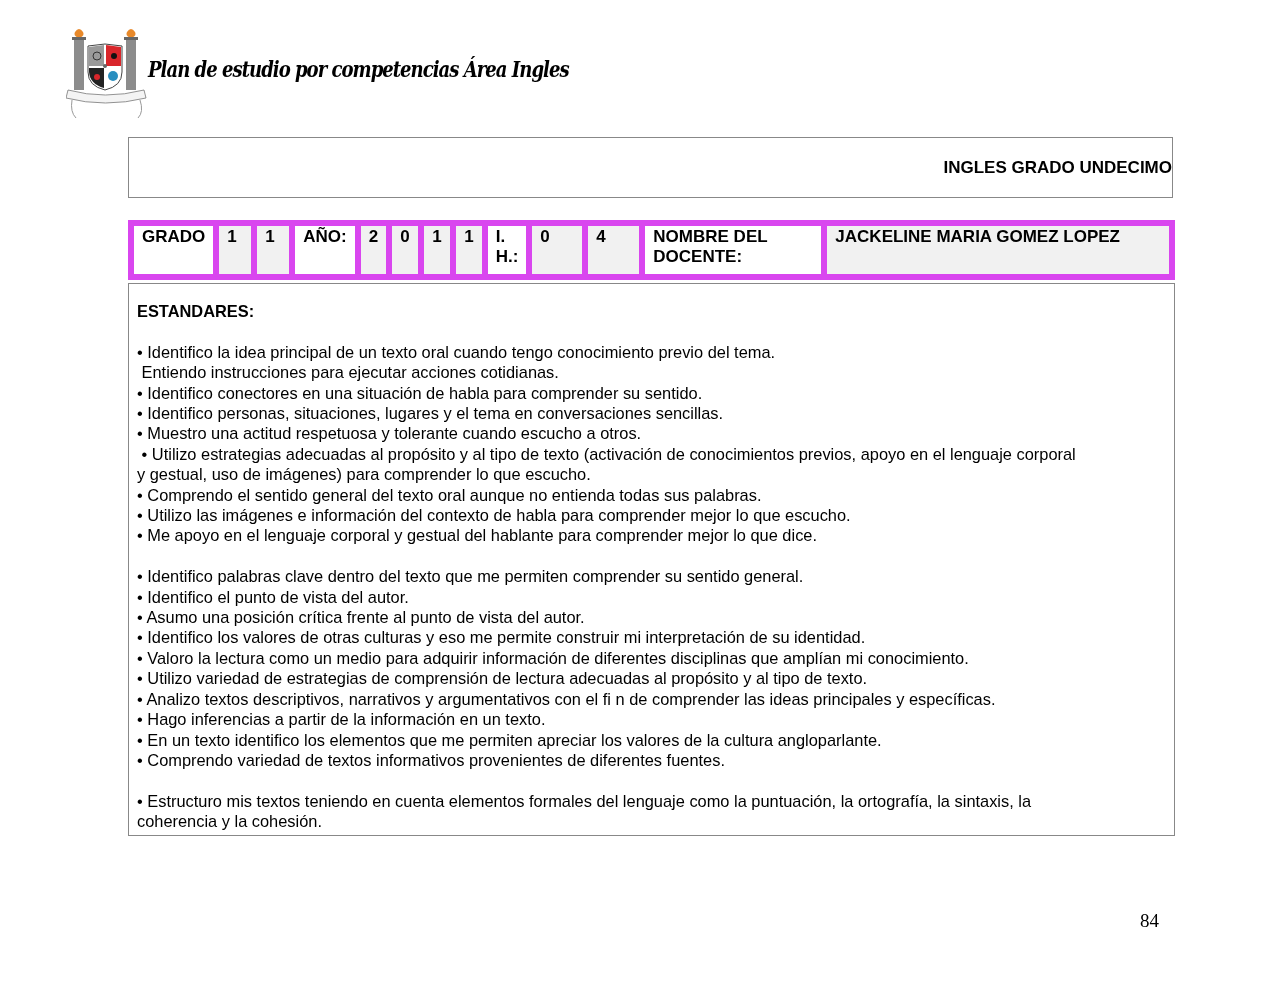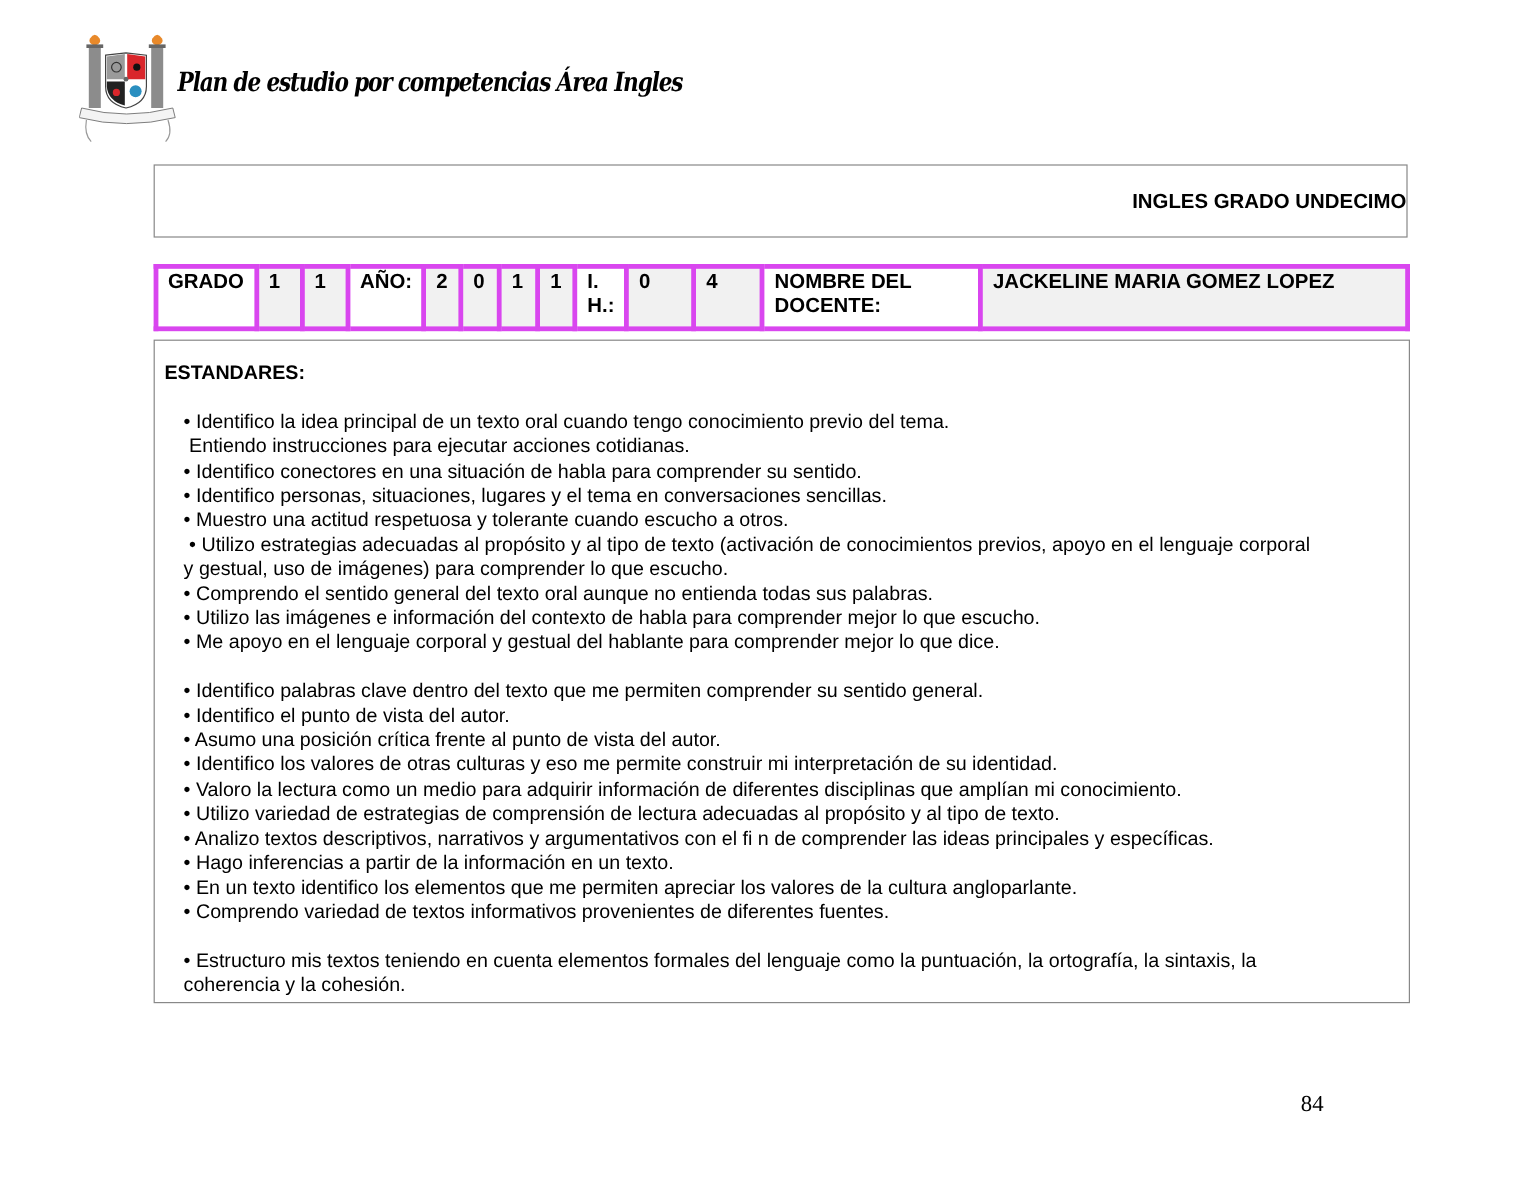--- a/index.html
+++ b/index.html
@@ -10,32 +10,32 @@
   .header-title { position: absolute; left: 82px; top: 28px; font-family: "DejaVu Serif", serif;
                   font-style: italic; font-weight: bold; font-size: 22px; letter-spacing: -1.2px;
                   transform: scaleX(0.82); transform-origin: left center; white-space: nowrap; }
 
   .title-box { position: absolute; left: 128px; top: 137px; width: 1045px; height: 61px;
                border: 1px solid #888; box-sizing: border-box; display: flex;
                align-items: center; justify-content: flex-end; font-weight: bold; font-size: 17px; padding-left: 4px; }
 
   table.info { position: absolute; left: 128px; top: 220px; width: 1047px; border-collapse: collapse;
                font-size: 17px; font-weight: bold; }
-  table.info td { border: 4px solid #d946ef; vertical-align: top; padding: 1px 8px 7px 8px; height: 38px;
+  table.info td { border: 6px solid #d946ef; vertical-align: top; padding: 1px 8px 7px 8px; height: 38px;
                   line-height: 20px; box-sizing: border-box; }
   td.lbl { background: #ffffff; }
   td.val { background: #f1f1f1; }
 
   .std-box { position: absolute; left: 128px; top: 283px; width: 1047px; height: 553px;
              border: 1px solid #888; box-sizing: border-box; padding: 17px 8px; font-size: 16.4px; line-height: 20.4px; }
   .std-heading { font-weight: bold; }
-  .std-line { white-space: pre-wrap; margin-left: 16px; }
+  .std-line { white-space: pre-wrap; }
   .blank { height: 20.4px; }
 
-  .page-num { position: absolute; left: 1084px; top: 910px; font-family: "Liberation Serif", serif; font-size: 19px; }
+  .page-num { position: absolute; left: 1140px; top: 910px; font-family: "Liberation Serif", serif; font-size: 19px; }
 </style>
 </head>
 <body>
 
 <div class="header">
   <svg class="logo" viewBox="0 0 90 92">
 
     <path d="M9 4 q4 -6 8 0 q2 4 -4 6 q-6 -2 -4 -6z" fill="#e8892a"></path>
     <path d="M61 4 q4 -6 8 0 q2 4 -4 6 q-6 -2 -4 -6z" fill="#e8892a"></path>
 

